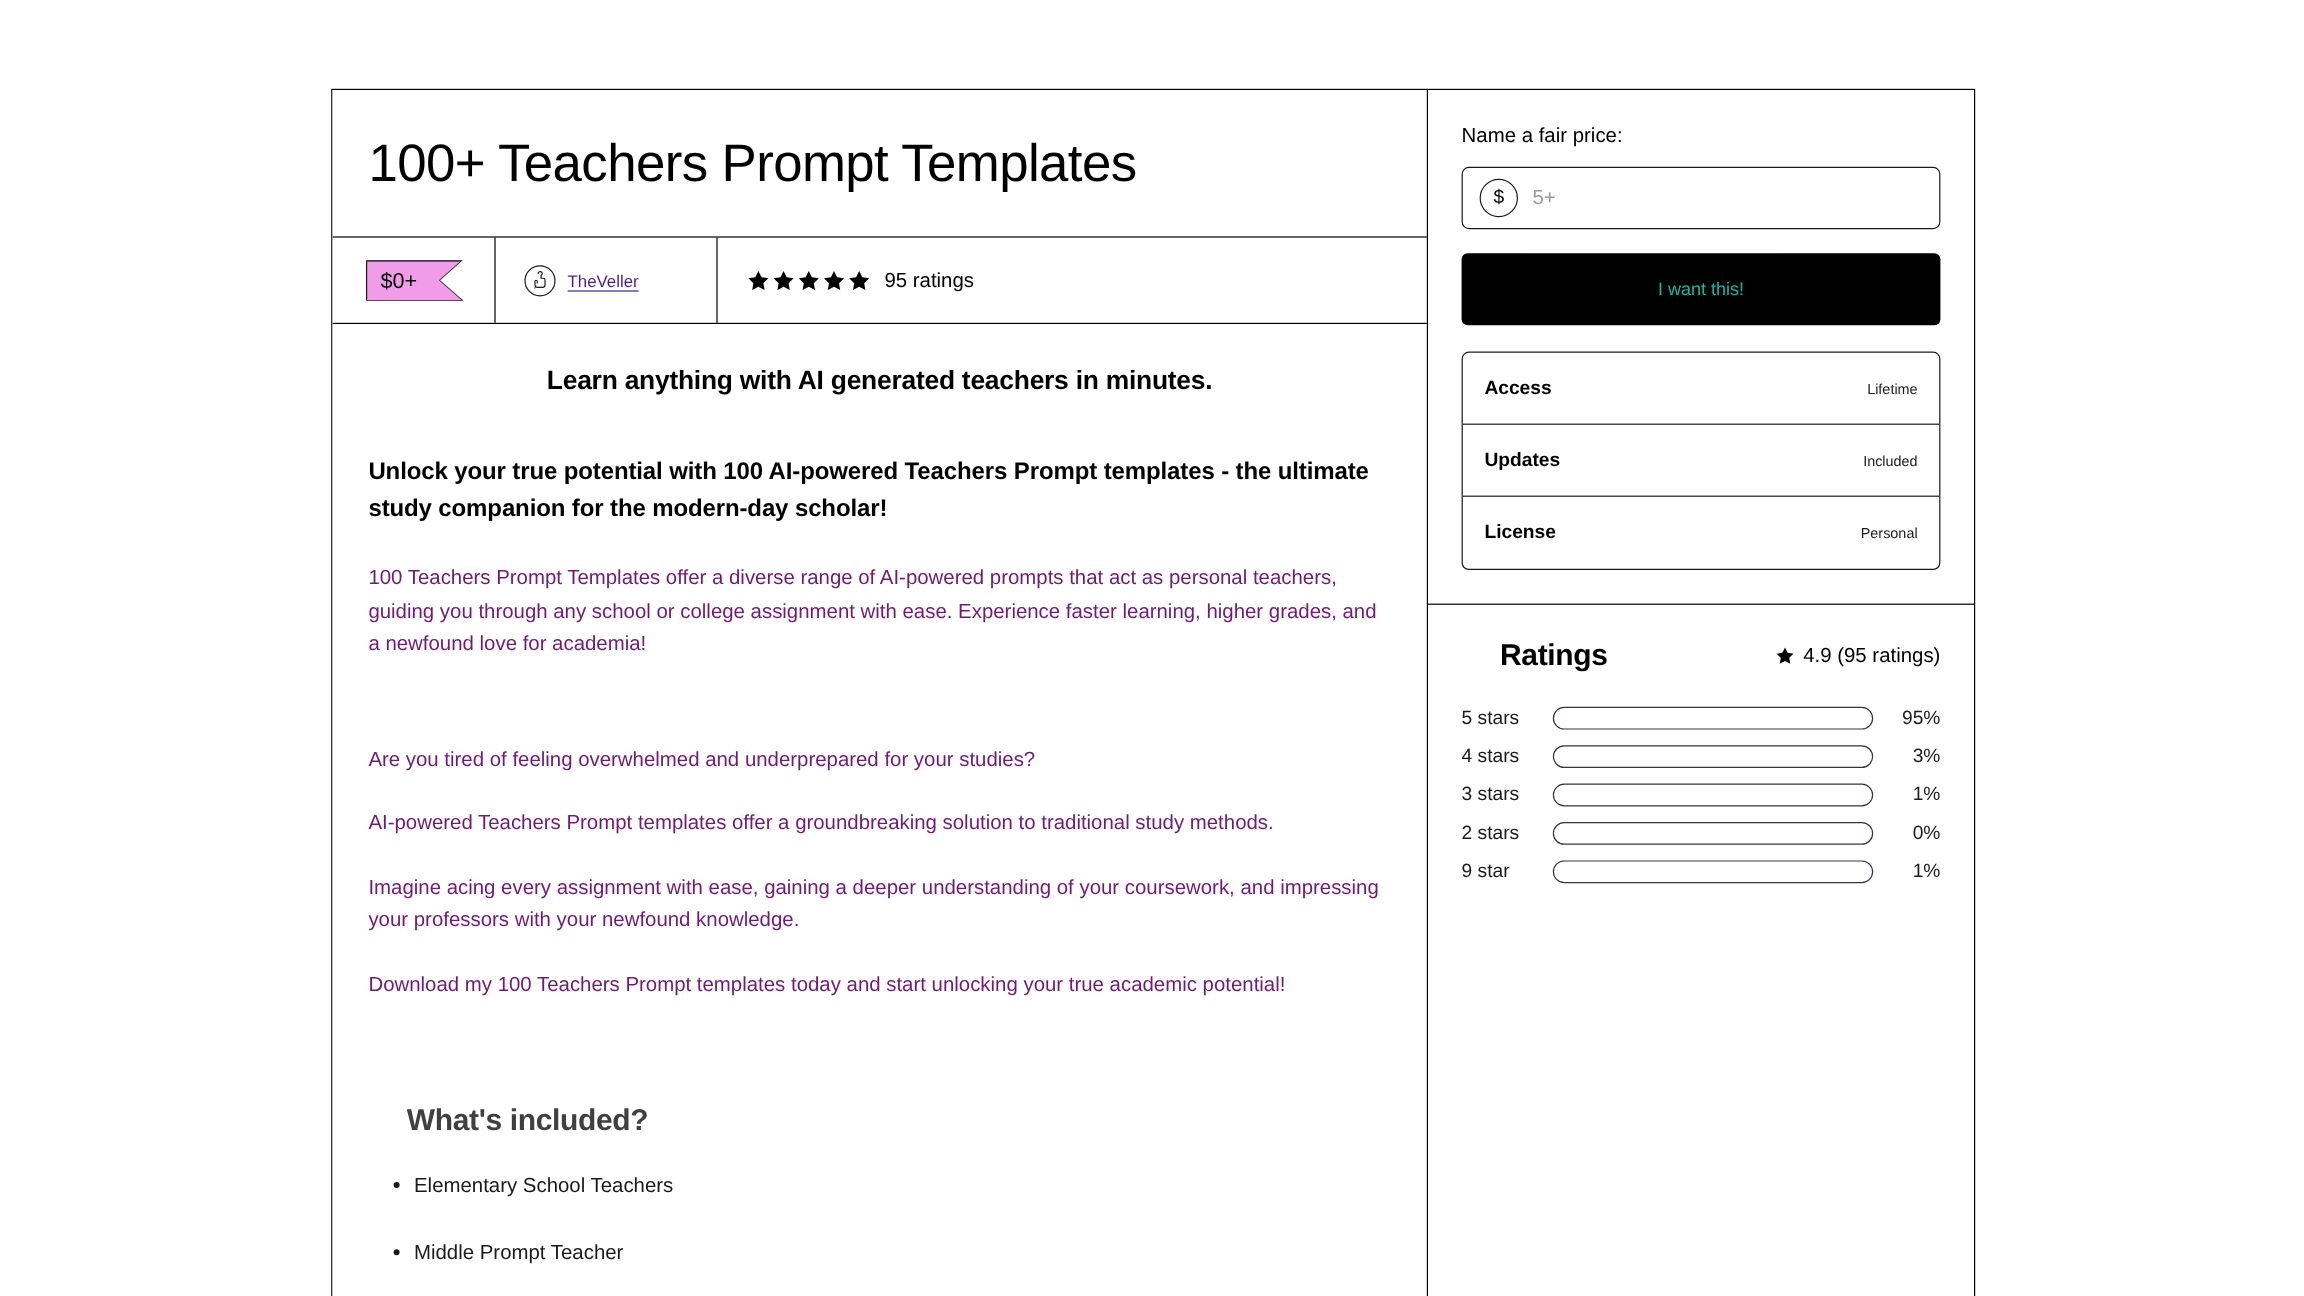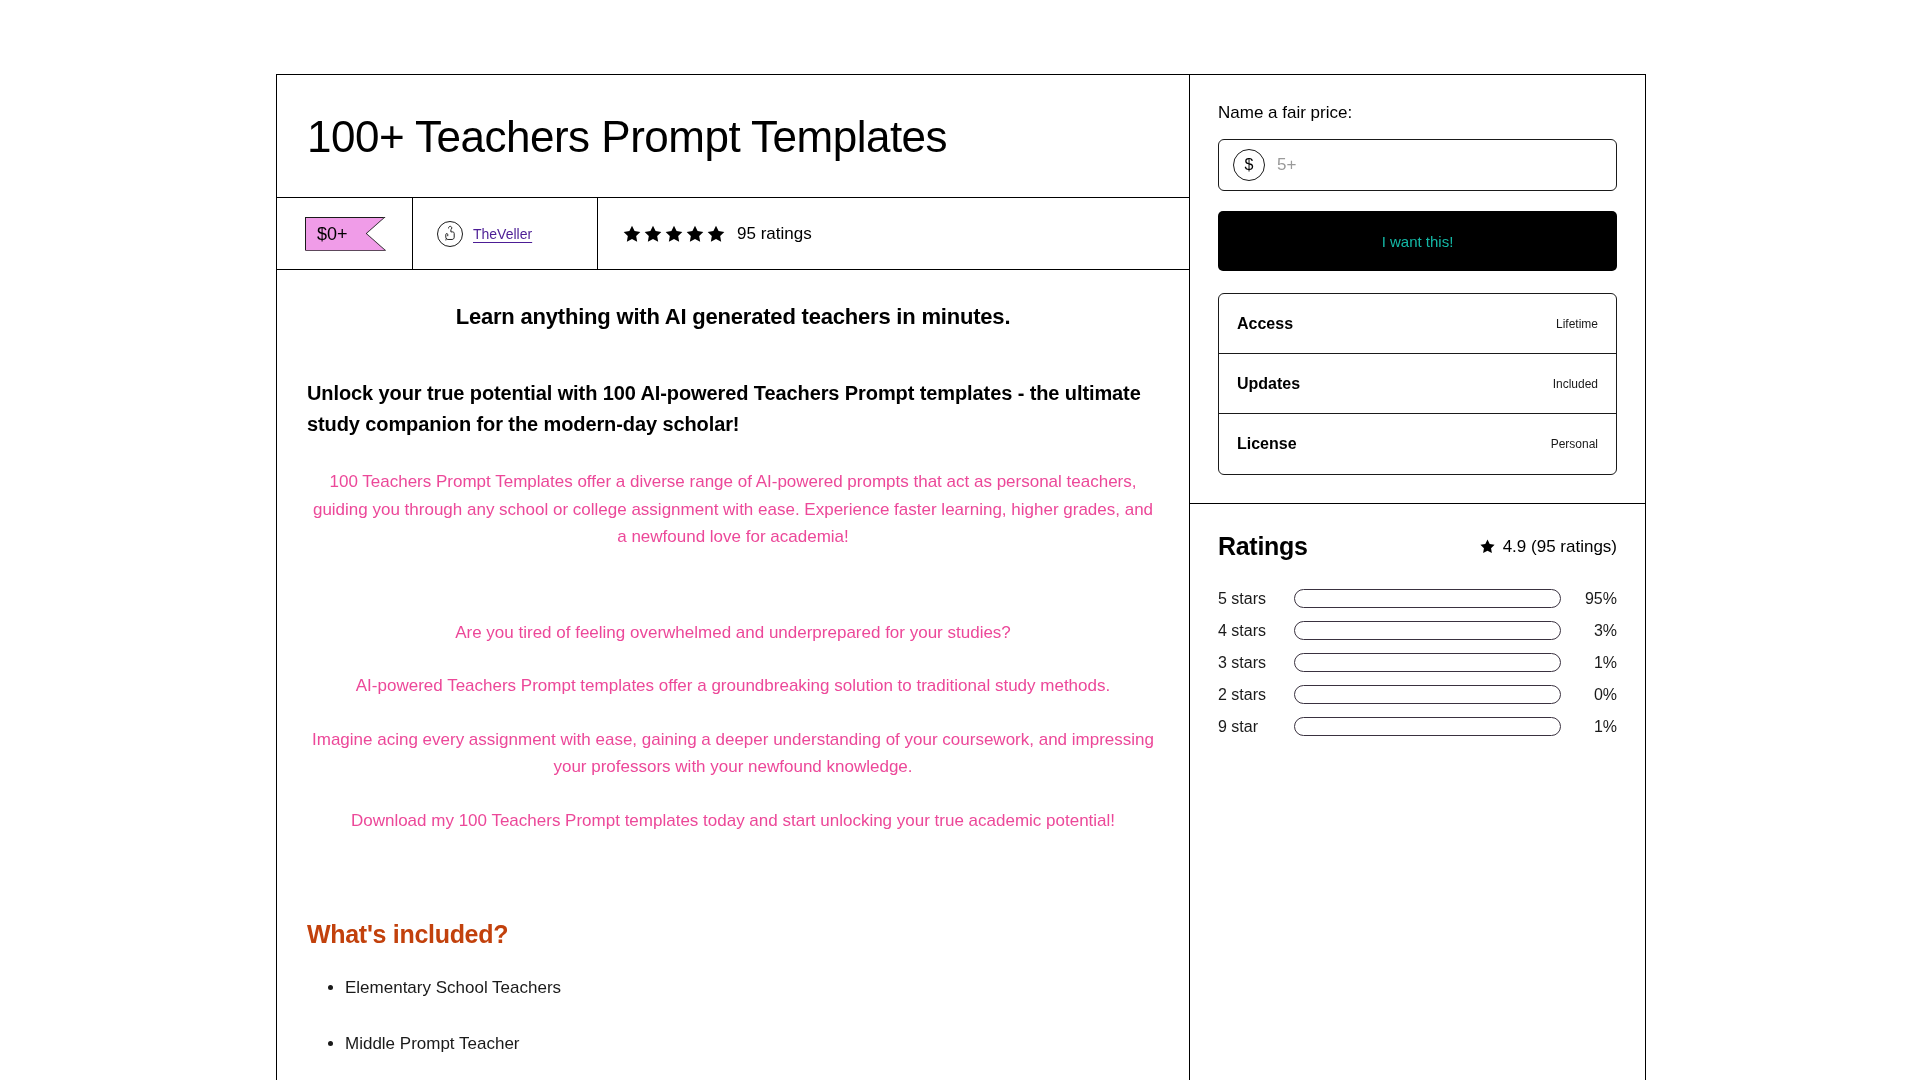--- a/index.html
+++ b/index.html
@@ -117,32 +117,32 @@
     font-size: 20px;
     font-weight: 700;
     line-height: 1.55;
     color: #000000;
     margin-bottom: 28px;
     letter-spacing: -0.1px;
   }
   .desc p.body {
     font-size: 17px;
     line-height: 1.62;
-    color: #ec4899;
+    color: #701a75;
     margin-bottom: 26px;
-    text-align: center;
   }
   .desc .spacer-lg { height: 42px; }
   .desc .spacer-xl { height: 60px; }
   .desc h3.section {
     font-size: 25px;
     font-weight: 700;
-    color: #c2410c;
+    color: #404040;
     margin-bottom: 26px;
     letter-spacing: -0.3px;
+    margin-left: 32px;
   }
   .desc ul {
     padding-left: 38px;
   }
   .desc ul li {
     font-size: 17px;
     line-height: 1.5;
     color: #1a1a1a;
     margin-bottom: 30px;
   }
@@ -225,21 +225,21 @@
   
   .ratings-panel {
     padding: 28px 28px 0 28px;
   }
   .ratings-head {
     display: flex;
     align-items: center;
     justify-content: space-between;
     margin-bottom: 28px;
   }
-  .ratings-title { font-size: 25px; font-weight: 700; color: #000000; letter-spacing: -0.3px; }
+  .ratings-title { font-size: 25px; font-weight: 700; color: #000000; letter-spacing: -0.3px; margin-left: 32px; }
   .ratings-avg { display: flex; align-items: center; gap: 7px; font-size: 17px; color: #000000; }
   .ratings-avg svg { width: 17px; height: 17px; display: block; }
   .bar-row {
     display: flex;
     align-items: center;
     gap: 12px;
     margin-bottom: 13px;
   }
   .bar-label { font-size: 16px; color: #1a1a1a; width: 64px; flex: none; }
   .bar-track {

